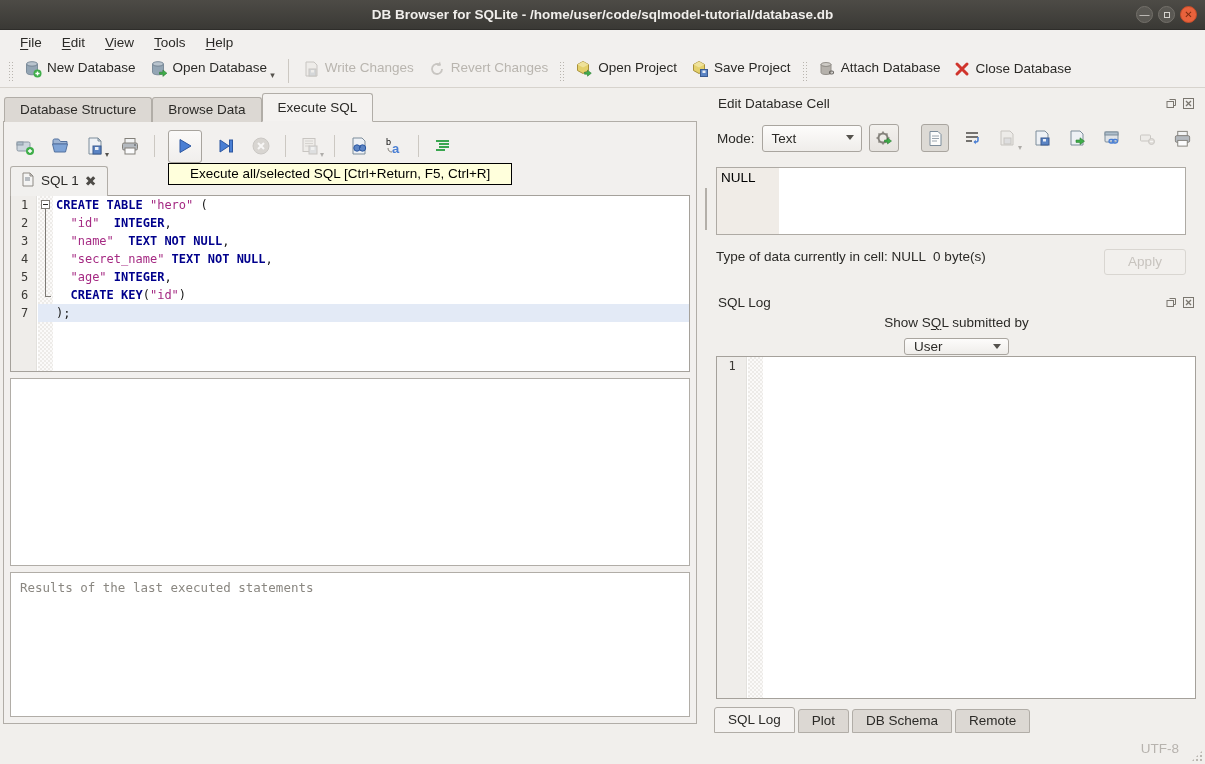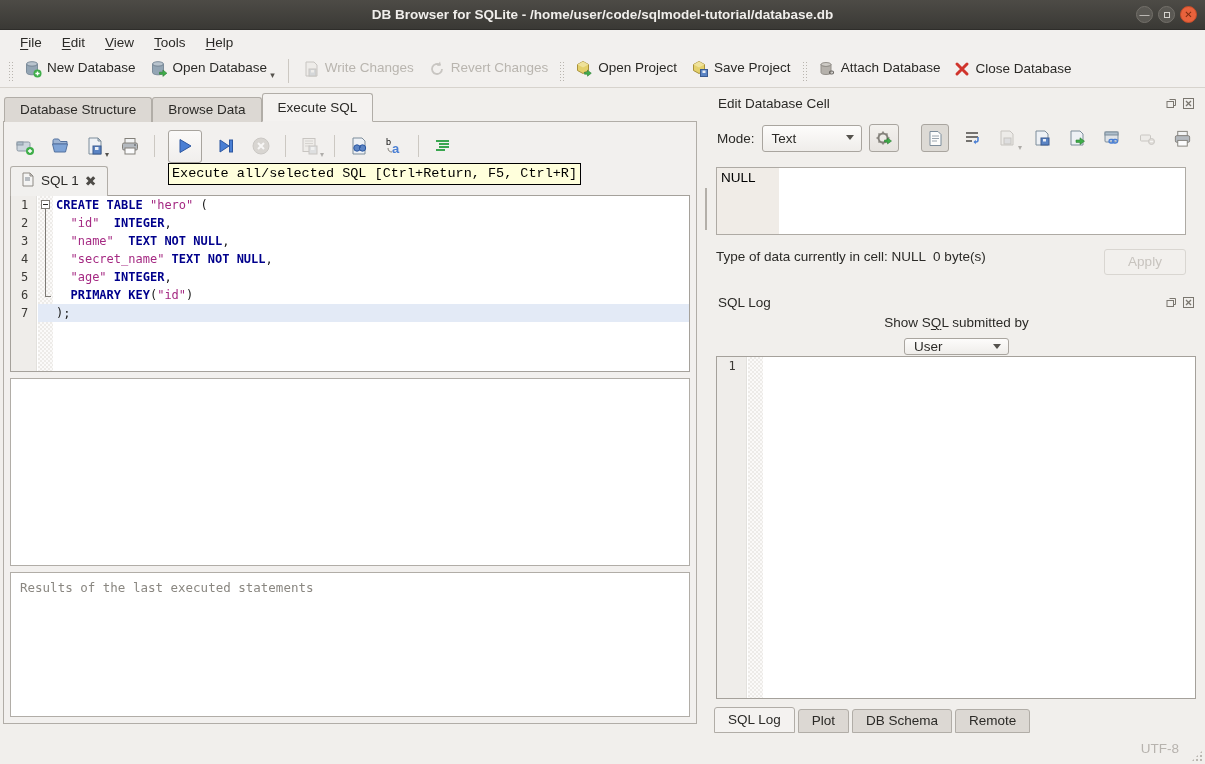--- a/index.html
+++ b/index.html
@@ -72,21 +72,21 @@
   .tk-kw{color:#00008c;font-weight:bold;}
   .tk-str{color:#a52a83;}
   .tk-pl{color:#1a1a1a;}
 
   .hsplit{height:6px;position:relative;}
   .hsplit .dots{position:absolute;left:50%;top:2px;width:22px;height:2px;margin-left:-11px;background-image:radial-gradient(#b3afa9 1px,transparent 1px);background-size:4px 2px;}
   .grid-pane{flex:1;border:1px solid #b1ada7;background:#fff;}
   .msg-pane{height:145px;border:1px solid #b1ada7;background:#fff;font-family:"DejaVu Sans Mono","Liberation Mono",monospace;font-size:12.5px;color:#8a8781;padding:7px 9px;}
 
   
-  .tooltip{position:absolute;left:168px;top:163px;background:#ffffdc;border:1px solid #000;padding:2px 3px 3px;font-size:13.5px;color:#000;z-index:50;white-space:nowrap;font-family:Liberation Mono, monospace;}
+  .tooltip{position:absolute;left:168px;top:163px;background:#ffffdc;border:1px solid #000;padding:2px 21px 3px;font-size:13.5px;color:#000;z-index:50;white-space:nowrap;}
 
   
   .dock-head{height:22px;display:flex;align-items:center;padding-left:9px;}
   .dock-head .dtitle{flex:1;}
   .dock-icons{display:flex;gap:4px;margin-right:1px;}
   .dock-icons svg{display:block;}
   .mode-row{height:36px;display:flex;align-items:center;gap:7px;padding-left:8px;margin-top:6px;}
   .combo{height:27px;display:flex;align-items:center;background:linear-gradient(#fdfcfb,#efedea);border:1px solid #a9a59f;border-radius:3px;padding:0 22px 0 9px;position:relative;}
   .combo .arr{position:absolute;right:7px;top:50%;margin-top:-3px;width:0;height:0;border-left:4px solid transparent;border-right:4px solid transparent;border-top:5px solid #55524d;}
   .combo.mode{width:100px;}
@@ -373,21 +373,21 @@
               <span class="ed-code"><span class="tk-pl">  </span><span class="tk-str">"secret_name"</span><span class="tk-pl"> </span><span class="tk-kw">TEXT NOT NULL</span><span class="tk-pl">,</span></span>
             </div>
             <div class="ed-row">
               <span class="ed-num">5</span>
               <span class="ed-fold f-line"></span>
               <span class="ed-code"><span class="tk-pl">  </span><span class="tk-str">"age"</span><span class="tk-pl"> </span><span class="tk-kw">INTEGER</span><span class="tk-pl">,</span></span>
             </div>
             <div class="ed-row">
               <span class="ed-num">6</span>
               <span class="ed-fold f-corner"></span>
-              <span class="ed-code"><span class="tk-pl">  </span><span class="tk-kw">PRIMARY KEY</span><span class="tk-pl">(</span><span class="tk-str">"id"</span><span class="tk-pl">)</span></span>
+              <span class="ed-code"><span class="tk-pl">  </span><span class="tk-kw">CREATE KEY</span><span class="tk-pl">(</span><span class="tk-str">"id"</span><span class="tk-pl">)</span></span>
             </div>
             <div class="ed-row current">
               <span class="ed-num">7</span>
               <span class="ed-fold f-none"></span>
               <span class="ed-code"><span class="tk-pl">);</span></span>
             </div>
           </div>
       </div>
 
       <div class="hsplit">

